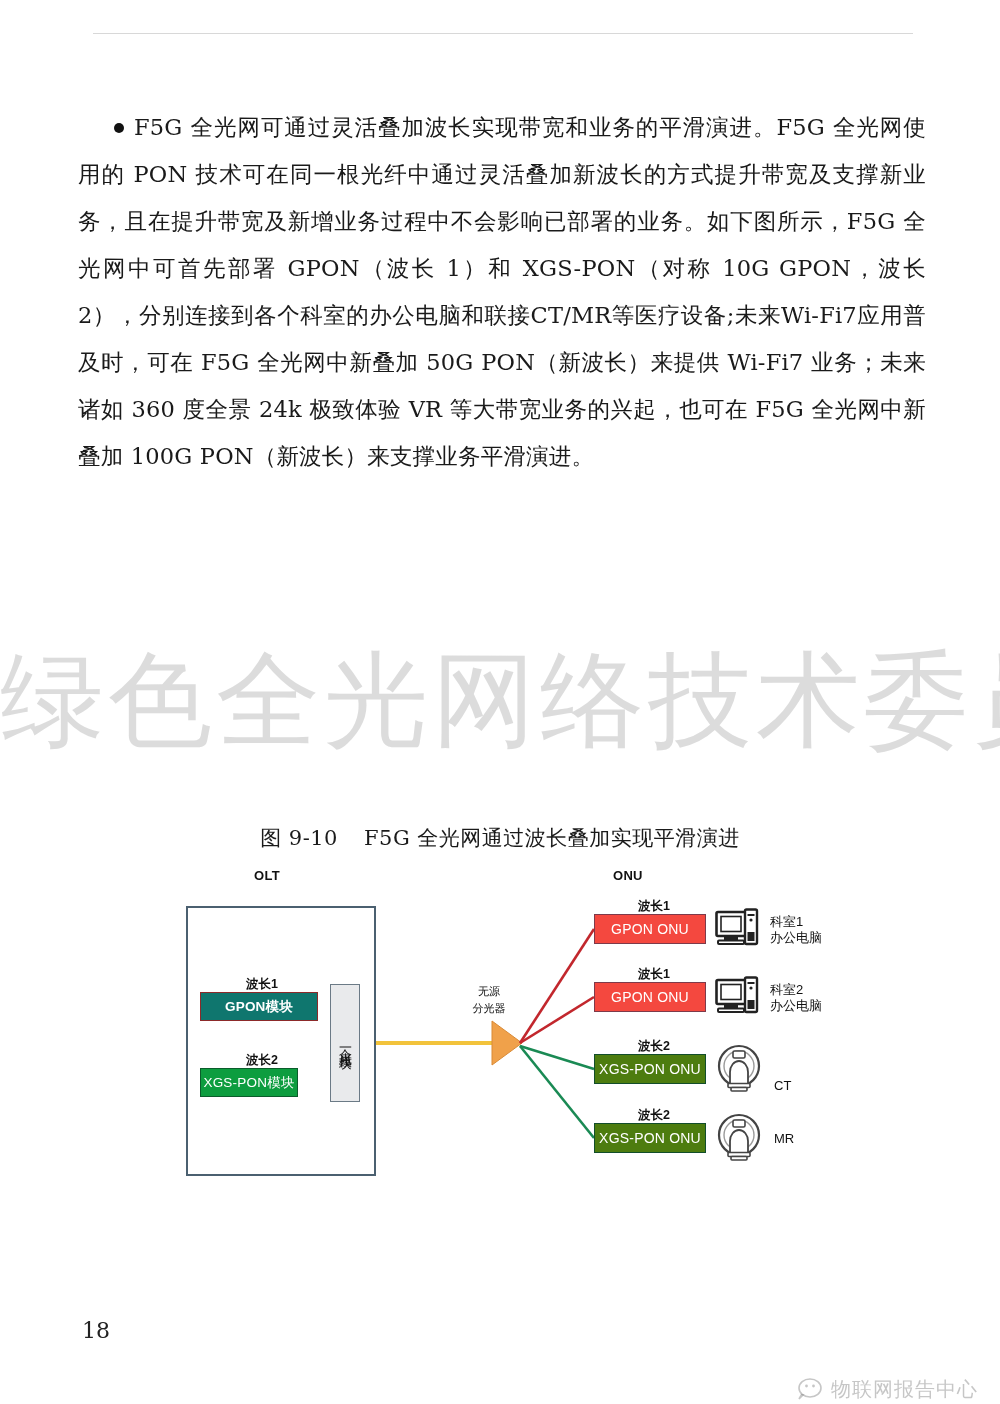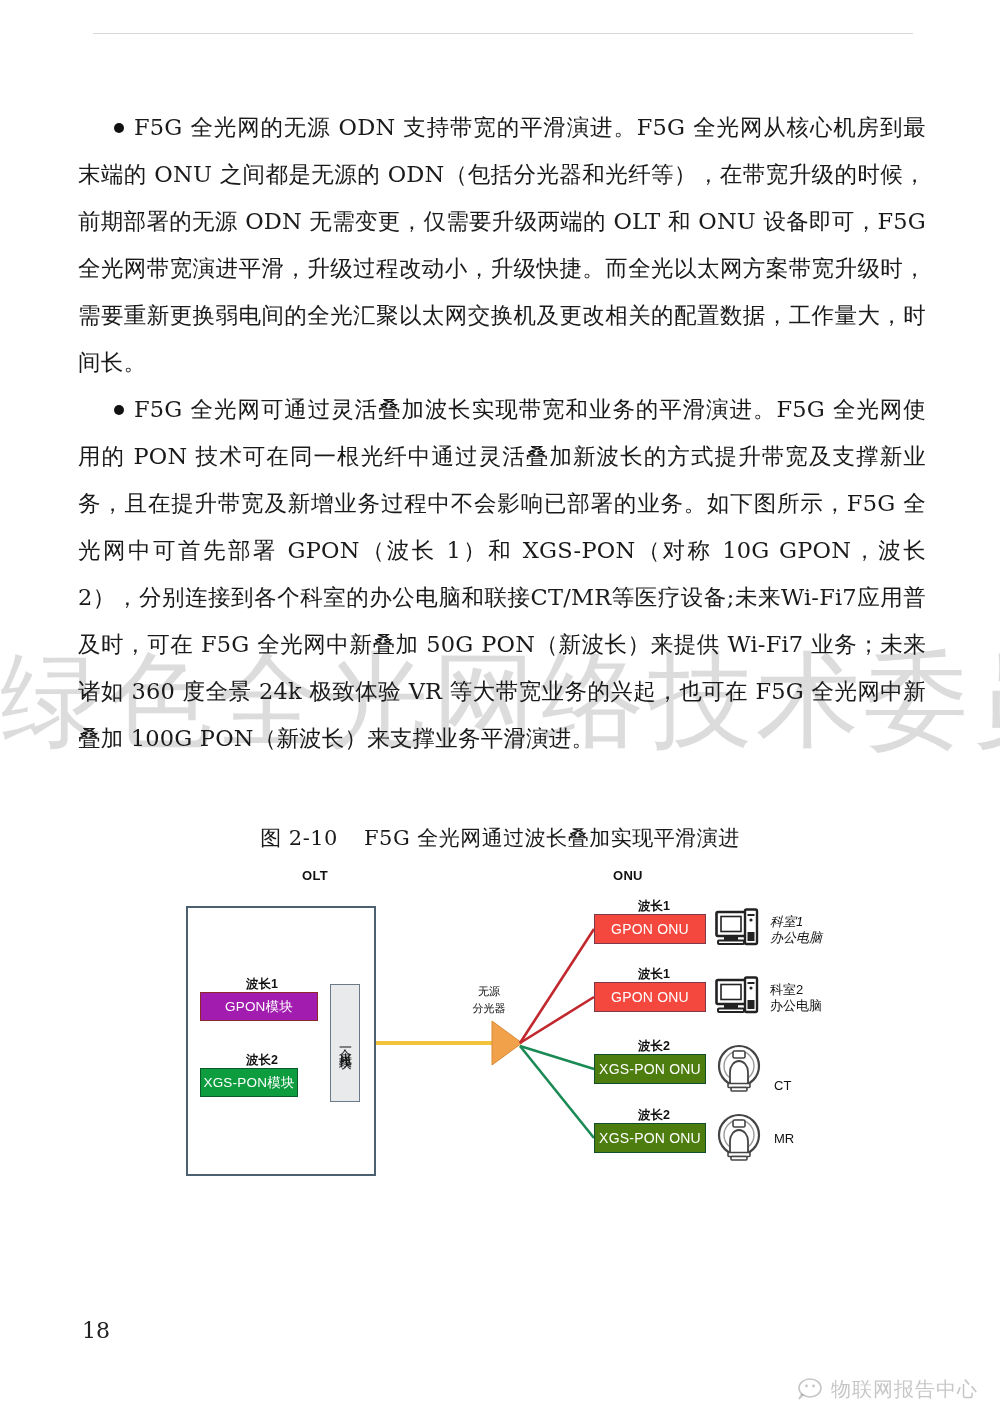--- a/index.html
+++ b/index.html
@@ -103,21 +103,21 @@
   }
   .diagram svg { position: absolute; left: 0; top: 0; }
 
   .dlabel {
     position: absolute;
     font-weight: bold;
     font-size: 13px;
     color: #111;
     letter-spacing: 0.3px;
   }
-  .olt-title { left: 84px; top: 2px; margin-left: 48px; }
+  .olt-title { left: 84px; top: 2px; }
   .onu-title { left: 443px; top: 2px; }
 
   .olt-box {
     position: absolute;
     left: 16px; top: 40px;
     width: 190px; height: 270px;
     border: 2px solid #4b6070;
     background: #fff;
     box-sizing: border-box;
   }
@@ -133,23 +133,24 @@
     position: absolute;
     box-sizing: border-box;
     display: flex;
     align-items: center;
     justify-content: center;
     font-size: 13.5px;
     letter-spacing: 0.2px;
     font-weight: 400;
   }
   .mod-red {
-    background: #a21caf;
+    background: #0f766e;
     border: 1.5px solid #8c2a2a;
     color: #ffffff;
+    font-weight: bold;
   }
   .mod-green {
     background: #0d9d3f;
     border: 1.5px solid #0b5c2b;
     color: #ffffff;
   }
   .mod-onu-red {
     background: #f4483f;
     border: 1.5px solid #7d3a4a;
     color: #ffffff;
@@ -227,29 +228,26 @@
 <body>
 
 <div class="page">
 
   <div class="top-rule"></div>
 
   <div class="watermark">绿色全光网络技术委员会</div>
 
   <div class="body-text">
     <p class="para bullet-para">
-      <span class="bullet-dot"></span><span>F5G 全光网的无源 ODN 支持带宽的平滑演进。F5G 全光网从核心机房到最末端的 ONU 之间都是无源的 ODN（包括分光器和光纤等），在带宽升级的时候，前期部署的无源 ODN 无需变更，仅需要升级两端的 OLT 和 ONU 设备即可，F5G 全光网带宽演进平滑，升级过程改动小，升级快捷。而全光以太网方案带宽升级时，需要重新更换弱电间的全光汇聚以太网交换机及更改相关的配置数据，工作量大，时间长。</span>
-    </p>
-    <p class="para bullet-para">
       <span class="bullet-dot"></span><span>F5G 全光网可通过灵活叠加波长实现带宽和业务的平滑演进。F5G 全光网使用的 PON 技术可在同一根光纤中通过灵活叠加新波长的方式提升带宽及支撑新业务，且在提升带宽及新增业务过程中不会影响已部署的业务。如下图所示，F5G 全光网中可首先部署 GPON（波长 1）和 XGS-PON（对称 10G GPON，波长 2），分别连接到各个科室的办公电脑和联接CT/MR等医疗设备;未来Wi-Fi7应用普及时，可在 F5G 全光网中新叠加 50G PON（新波长）来提供 Wi-Fi7 业务；未来诸如 360 度全景 24k 极致体验 VR 等大带宽业务的兴起，也可在 F5G 全光网中新叠加 100G PON（新波长）来支撑业务平滑演进。</span>
     </p>
   </div>
 
   <div class="fig-caption">
-    <span class="num">图 2-10</span><span>F5G 全光网通过波长叠加实现平滑演进</span>
+    <span class="num">图 9-10</span><span>F5G 全光网通过波长叠加实现平滑演进</span>
   </div>
 
   <div class="diagram">
 
     <svg width="680" height="320" viewBox="0 0 680 320">
 
       <line x1="190" y1="177" x2="322" y2="177" stroke="#f2c33b" stroke-width="4"></line>
 
       <line x1="148" y1="140" x2="161" y2="140" stroke="#c2272d" stroke-width="3"></line>
 
@@ -293,21 +291,21 @@
         <rect x="1.5" y="4" width="29" height="24" rx="1.5" fill="#fff" stroke="#222" stroke-width="2.6"></rect>
         <rect x="6" y="8.5" width="20" height="15" fill="#fff" stroke="#222" stroke-width="1.6"></rect>
         <rect x="9" y="29" width="14" height="3.5" fill="#222"></rect>
         <rect x="3" y="32.5" width="26" height="3.5" rx="1" fill="#fff" stroke="#222" stroke-width="2"></rect>
         <rect x="30" y="1.5" width="12" height="34.5" rx="1.5" fill="#fff" stroke="#222" stroke-width="2.4"></rect>
         <rect x="32.5" y="6" width="7" height="2" fill="#222"></rect>
         <circle cx="36" cy="12" r="1.6" fill="#222"></circle>
         <rect x="32.5" y="24" width="7" height="9" fill="#222"></rect>
       </svg>
     </div>
-    <div class="dev-label" style="left:600px; top:48px;font-style:italic;">
+    <div class="dev-label" style="left:600px; top:48px;">
       <div>科室1</div>
       <div>办公电脑</div>
     </div>
 
     <div class="wl-tag" style="left:468px; top:100px;">波长1</div>
     <div class="mod-box mod-onu-red" style="left:424px; top:116px; width:112px; height:30px; font-size:14px;">GPON ONU</div>
     <div class="dev-icon" style="left:545px; top:110px;">
       <svg width="44" height="42" viewBox="0 0 44 42">
         <rect x="1.5" y="4" width="29" height="24" rx="1.5" fill="#fff" stroke="#222" stroke-width="2.6"></rect>
         <rect x="6" y="8.5" width="20" height="15" fill="#fff" stroke="#222" stroke-width="1.6"></rect>

